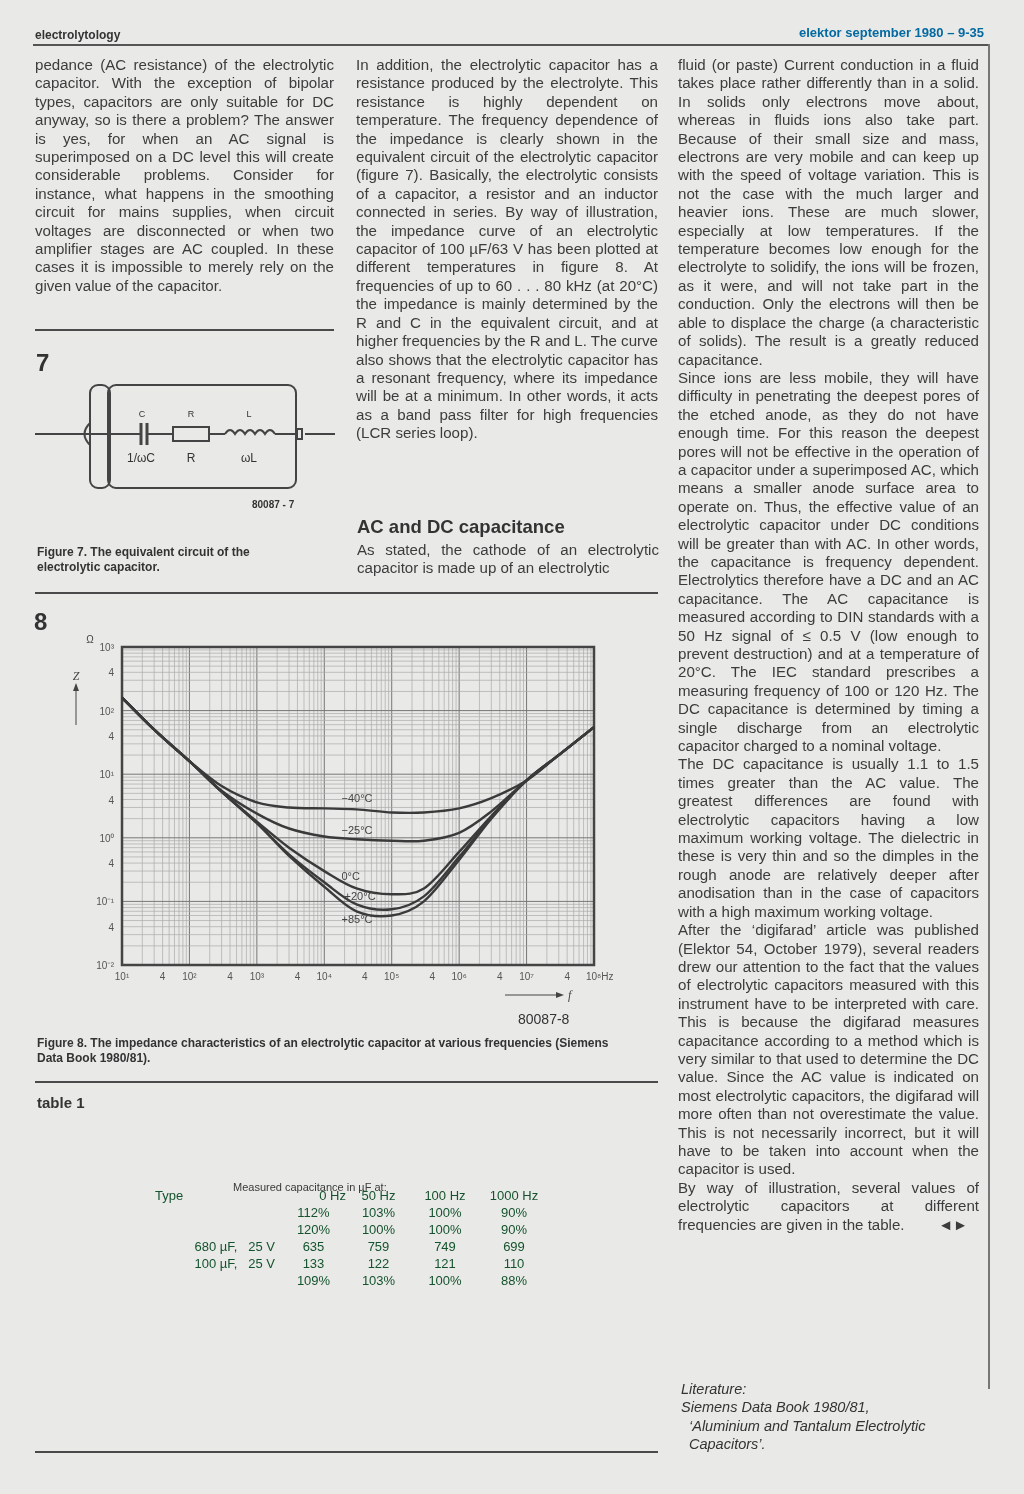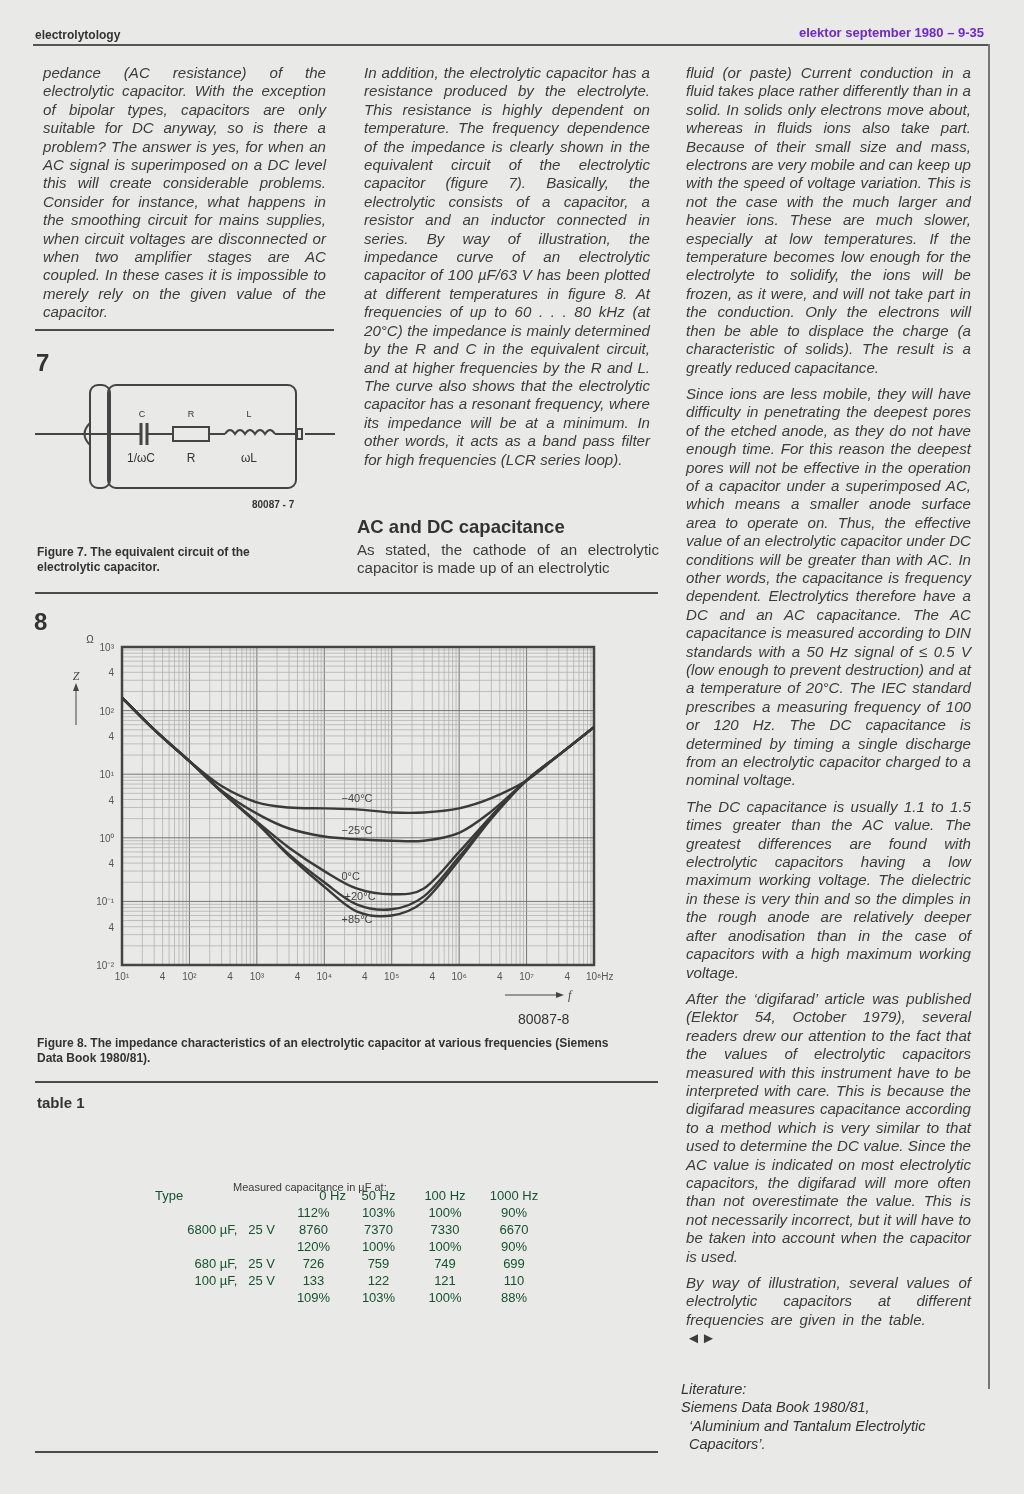--- a/index.html
+++ b/index.html
@@ -3,26 +3,26 @@
 <meta charset="utf-8">
 <style>
   html, body { margin: 0; padding: 0; }
   body {
     width: 1024px; height: 1494px; position: relative; overflow: hidden;
     background: #e9e9e7; color: #3a3a3a;
     font-family: "Liberation Sans", sans-serif;
   }
   .abs { position: absolute; }
   .header-left { left: 35px; top: 28px; font-size: 12px; font-weight: bold; color: #333; }
-  .header-right { right: 40px; top: 25px; font-size: 13px; font-weight: bold; color: #6d28d9; }
+  .header-right { right: 40px; top: 25px; font-size: 13px; font-weight: bold; color: #0369a1; }
   .header-rule { left: 33px; top: 44px; width: 955px; height: 2px; background: #555; }
   .right-rule { left: 988px; top: 44px; width: 2px; height: 1345px; background: #777; }
 
   .col { font-size: 15.1px; line-height: 18.4px; color: #3c3c3c; text-align: justify; }
-  .col p { margin: 8px; font-style: italic; }
+  .col p { margin: 0; }
   .col1 { left: 35px; top: 56px; width: 299px; }
   .col2 { left: 356px; top: 56px; width: 302px; }
   .col3 { left: 678px; top: 56px; width: 301px; }
 
   .rule { background: #4a4a4a; height: 2px; }
   .fig-num { font-size: 24px; font-weight: bold; color: #333; }
   .caption { font-size: 12px; font-weight: bold; color: #333; line-height: 15px; }
   .code { font-size: 10px; font-weight: bold; color: #333; }
   .section-title { left: 357px; top: 516px; font-size: 18.5px; font-weight: bold; color: #333; }
   .col2b { left: 357px; top: 541px; width: 302px; font-size: 15.1px; line-height: 18.4px; text-align: justify; color: #3c3c3c; }
@@ -280,36 +280,29 @@
   </thead>
   <tbody id="tbody">
       <tr>
         <td class="c-type"></td>
         <td class="c-0">112%</td>
         <td class="c-50">103%</td>
         <td class="c-100">100%</td>
         <td class="c-1000">90%</td>
       </tr>
       <tr>
-        <td class="c-type" style="white-space: pre;">6800 µF,   25 V</td>
-        <td class="c-0">8760</td>
-        <td class="c-50">7370</td>
-        <td class="c-100">7330</td>
-        <td class="c-1000">6670</td>
-      </tr>
-      <tr>
         <td class="c-type"></td>
         <td class="c-0">120%</td>
         <td class="c-50">100%</td>
         <td class="c-100">100%</td>
         <td class="c-1000">90%</td>
       </tr>
       <tr>
         <td class="c-type" style="white-space: pre;">680 µF,   25 V</td>
-        <td class="c-0">726</td>
+        <td class="c-0">635</td>
         <td class="c-50">759</td>
         <td class="c-100">749</td>
         <td class="c-1000">699</td>
       </tr>
       <tr>
         <td class="c-type" style="white-space: pre;">100 µF,   25 V</td>
         <td class="c-0">133</td>
         <td class="c-50">122</td>
         <td class="c-100">121</td>
         <td class="c-1000">110</td>

